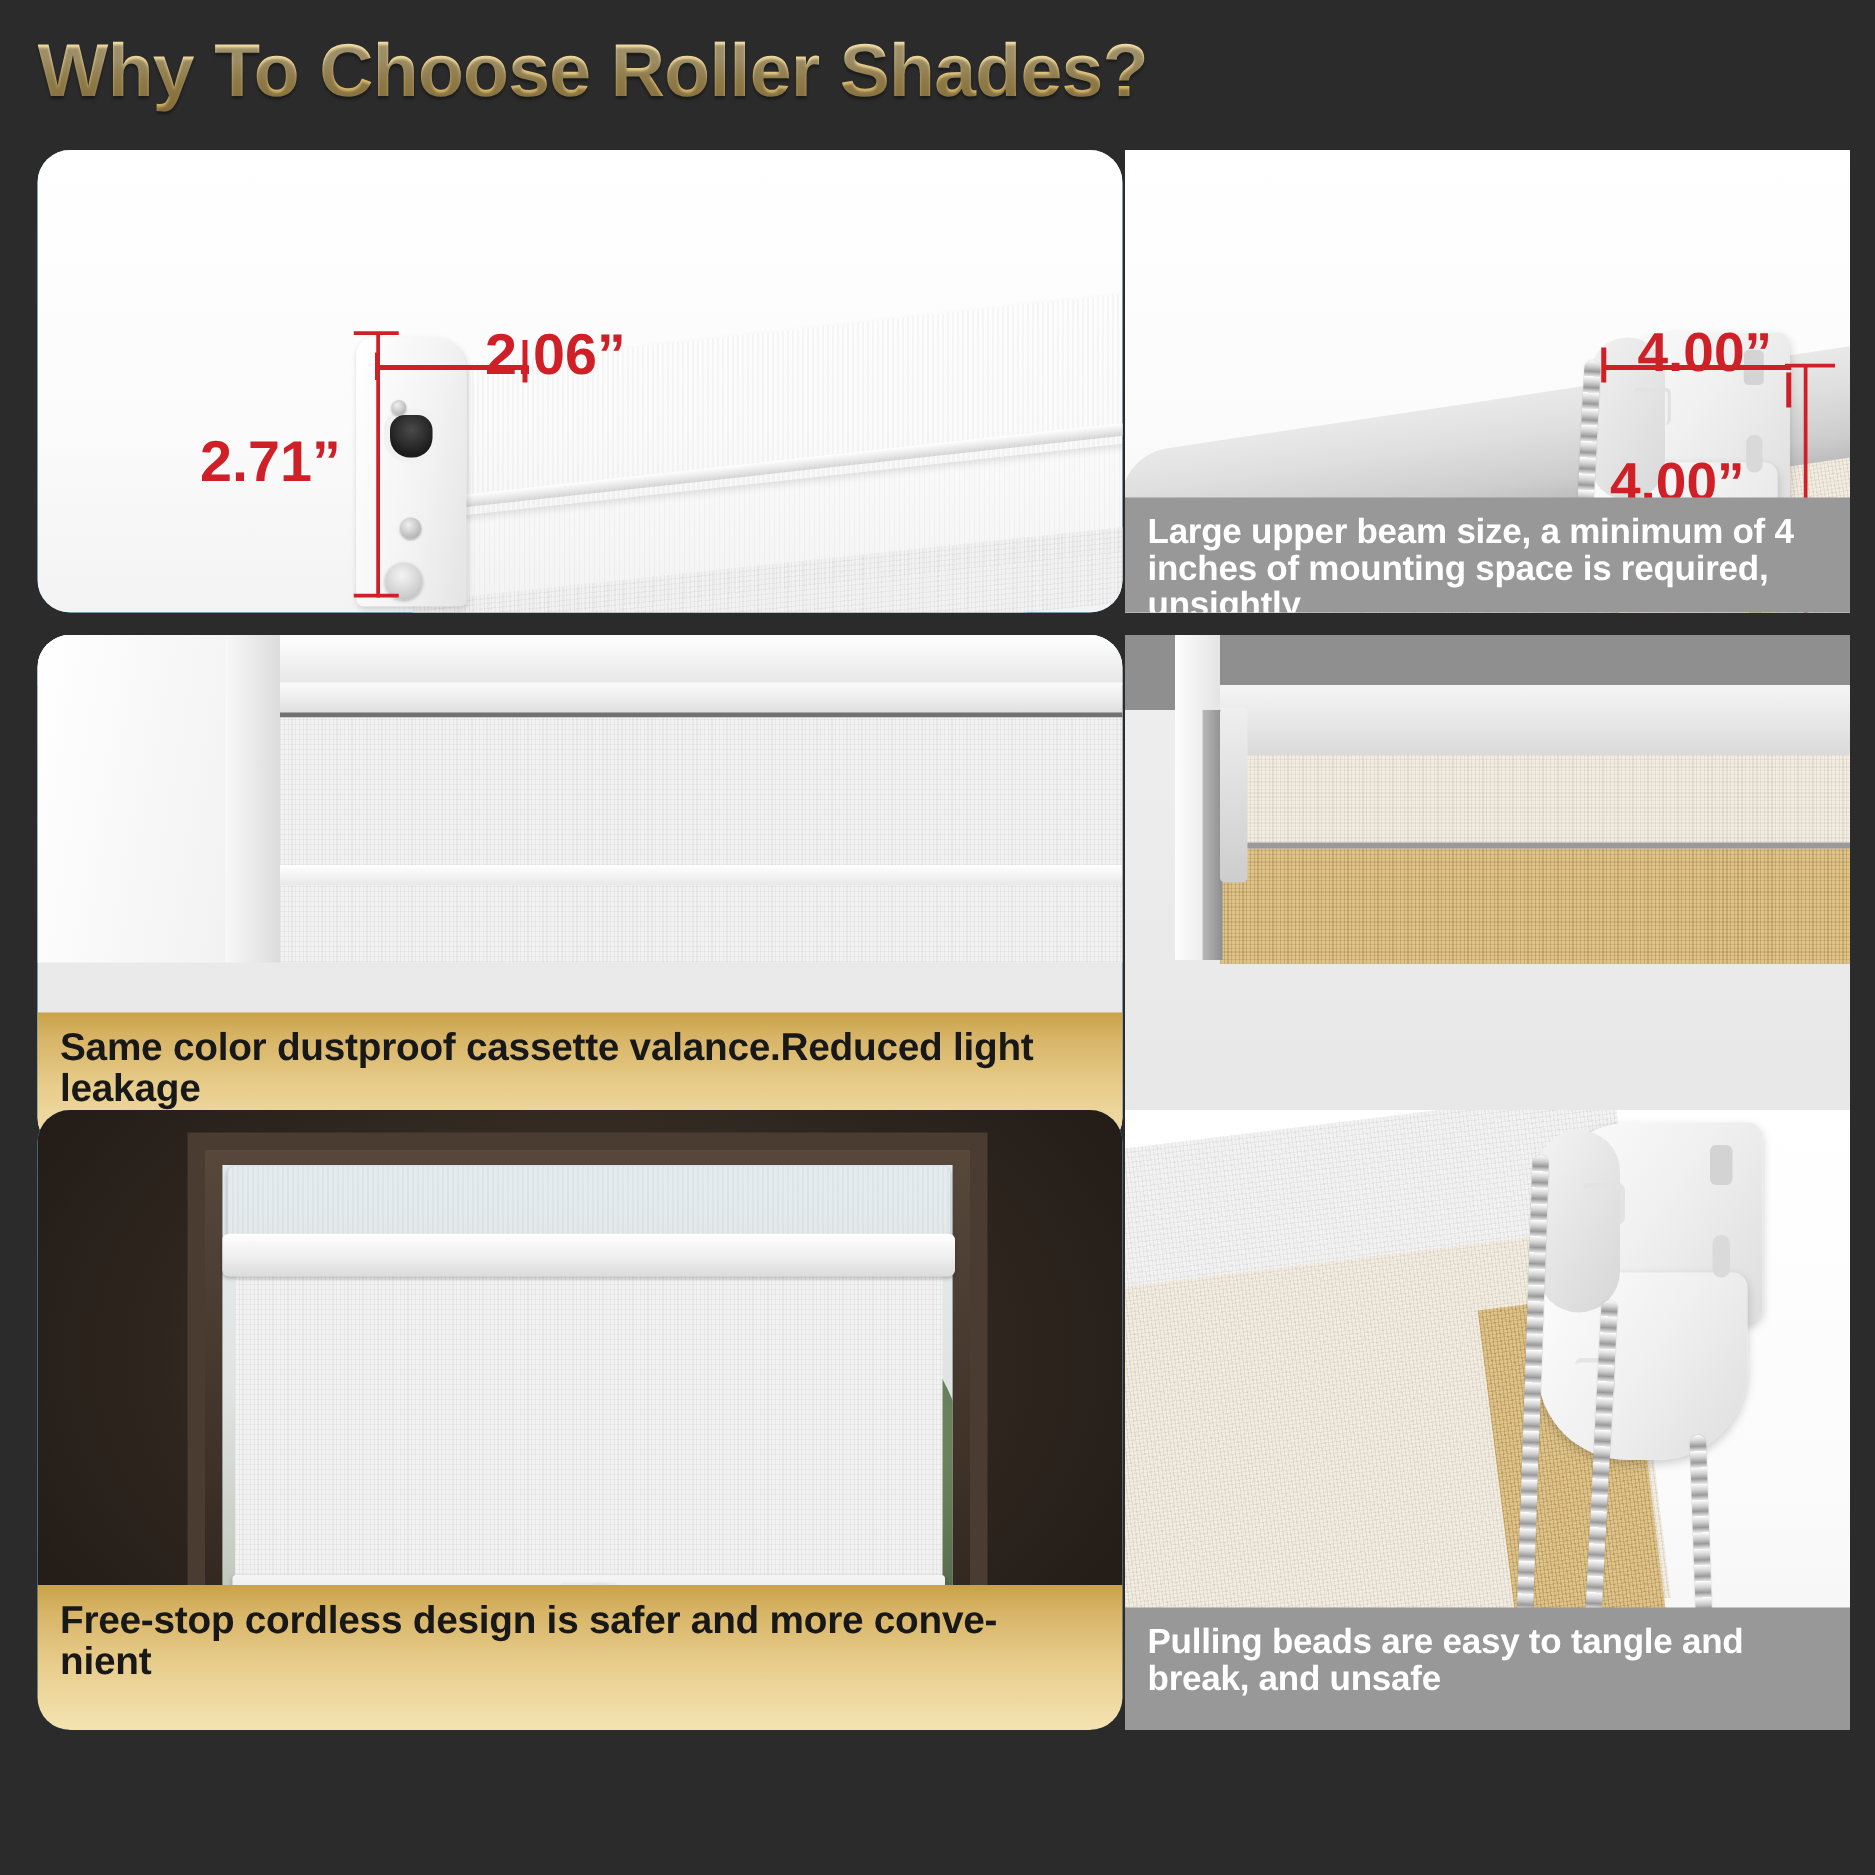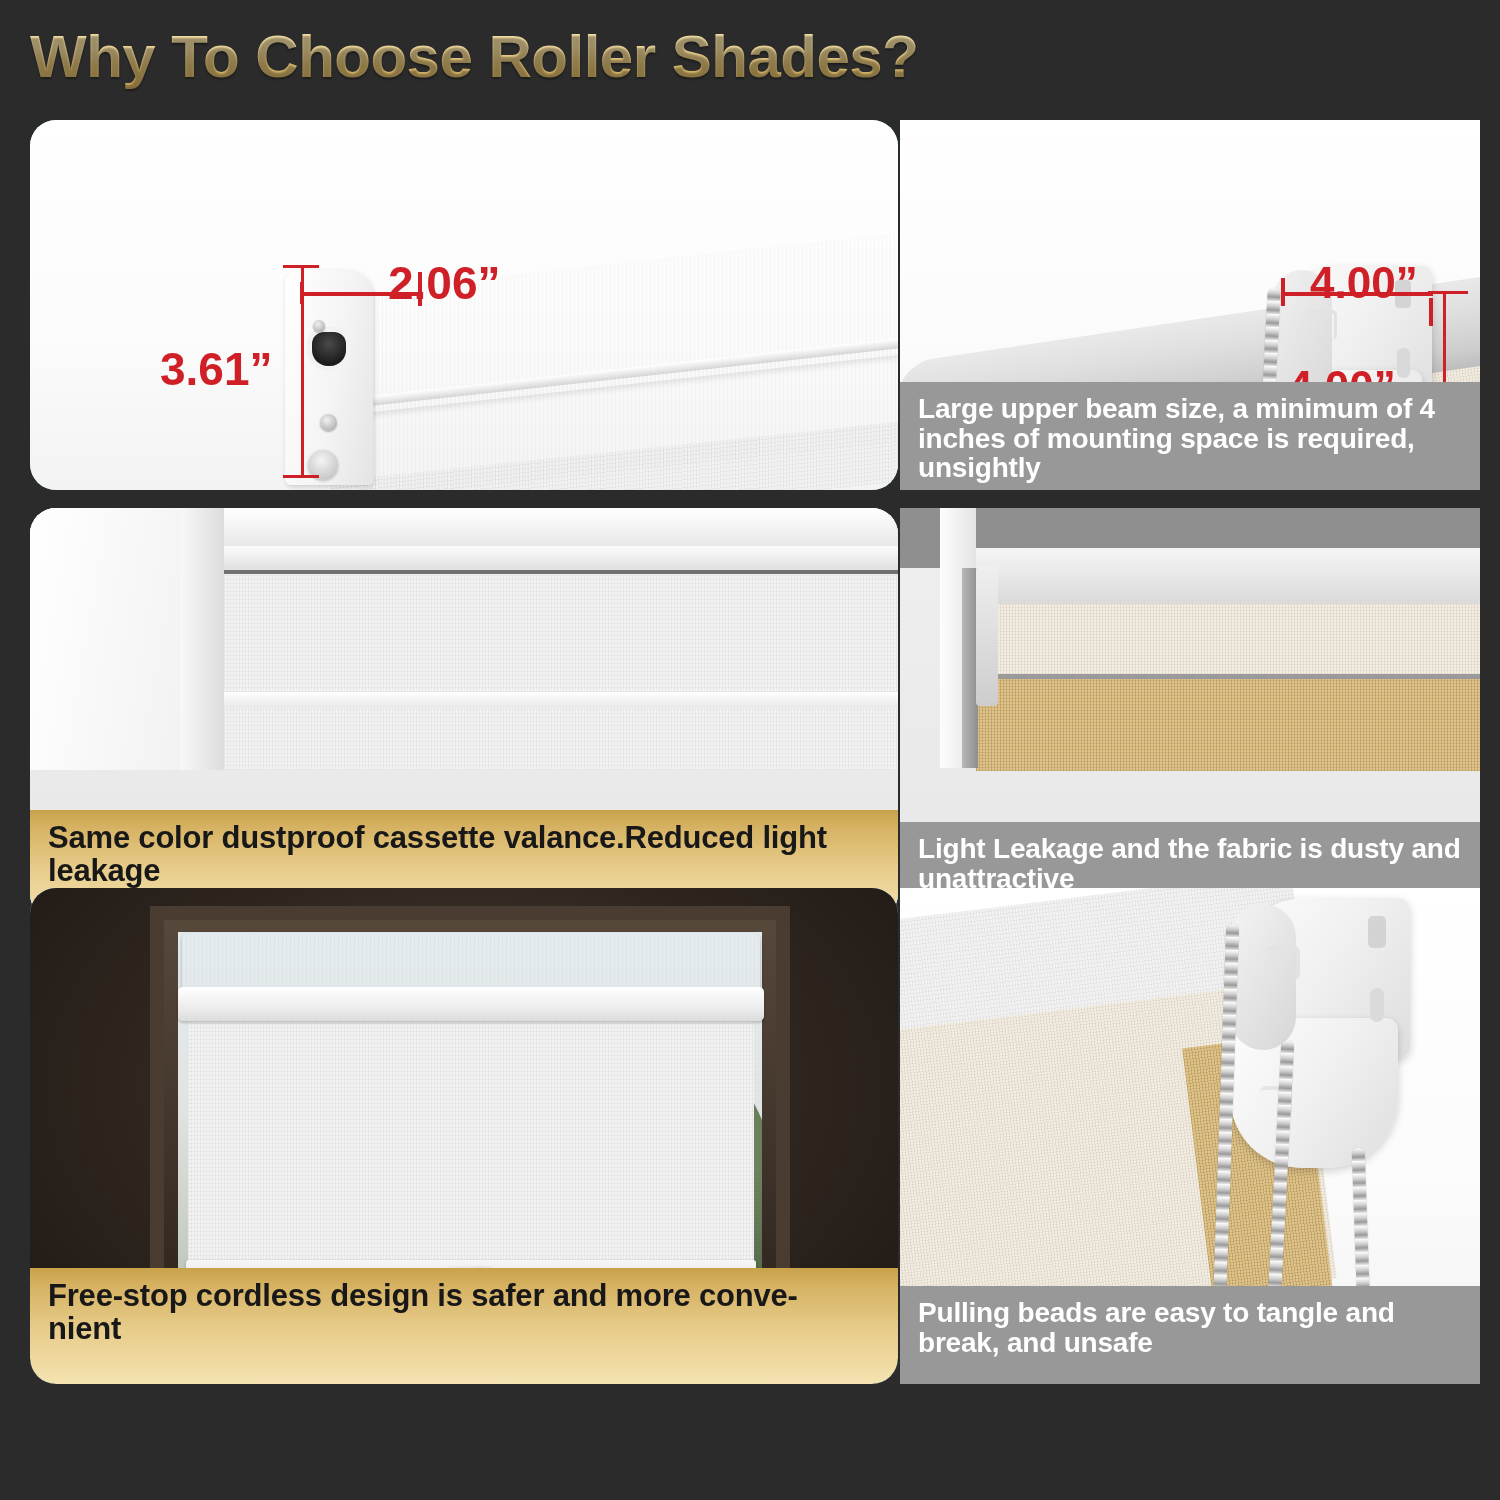--- a/index.html
+++ b/index.html
@@ -42,21 +42,21 @@
     font-weight: 700; line-height: 1.06;
     letter-spacing: -0.2px;
   }
   .cap.gold {
     background: linear-gradient(180deg, #c9a24a 0%, #d7b466 18%, #e8cd8c 55%, #f4e3b2 100%);
     color: #181818; font-size: 31px;
     border-bottom-left-radius: 26px; border-bottom-right-radius: 26px;
   }
   .cap.gray { background: #989898; color: #ffffff; font-size: 28px; }
   .cap.tall-gold { height: 110px; }
-  .cap.tall-gray { height: 108px; margin-top: 10px; }
+  .cap.tall-gray { height: 92px; margin-top: 10px; }
 
   
   .bg-white { position:absolute; inset:0; background: linear-gradient(180deg,#ffffff 0%,#fbfbfb 60%,#f3f3f3 100%); }
   .bg-lt    { position:absolute; inset:0; background: linear-gradient(180deg,#efefef 0%,#e7e7e7 100%); }
 
   
   .weave {
     background-color: #f2f2f2;
     background-image:
       repeating-linear-gradient(90deg, rgba(0,0,0,0.045) 0 1px, rgba(255,255,255,0) 1px 3px),
@@ -216,21 +216,21 @@
       <div style="position:absolute;left:278px;top:330px;width:30px;height:30px;border-radius:50%;background:radial-gradient(circle at 45% 35%,#f4f4f4,#c9c9c9 72%,#a5a5a5);box-shadow:0 1px 3px rgba(0,0,0,.25);"></div>
 
       <div class="dim-line" style="left:272px; top:172px; width:120px; height:4px;"></div>
       <div class="tick" style="left:270px; top:162px; width:4px; height:22px;"></div>
       <div class="tick" style="left:388px; top:152px; width:4px; height:34px;"></div>
       <div class="dim-label" style="left:358px; top:136px; font-size:46px;">2.06”</div>
 
       <div class="dim-line" style="left:271px; top:146px; width:3px; height:212px;"></div>
       <div class="tick" style="left:253px; top:145px; width:36px; height:3px;"></div>
       <div class="tick" style="left:253px; top:355px; width:36px; height:3px;"></div>
-      <div class="dim-label" style="left:130px; top:222px; font-size:46px;">3.61”</div>
+      <div class="dim-label" style="left:130px; top:222px; font-size:46px;">2.71”</div>
     </div>
 
   </div>
 
   <div class="panel right colR r1">
     <div class="stage">
       <div class="bg-white"></div>
 
       <div class="p2-fab weave-cream"></div>
       <div style="position:absolute;left:390px;top:265px;width:130px;height:200px;transform:rotate(-8.5deg);" class="weave-tan"></div>
@@ -291,23 +291,20 @@
       <div style="position:absolute;left:40px;top:0;width:36px;height:260px;background:linear-gradient(90deg,#fdfdfd,#e4e4e4);"></div>
       <div style="position:absolute;left:76px;top:40px;width:504px;height:60px;background:linear-gradient(180deg,#f5f5f5,#d8d8d8);border-radius:0 0 8px 8px;"></div>
       <div style="position:absolute;left:76px;top:96px;width:504px;height:70px;" class="weave-cream"></div>
       <div class="darkline" style="left:76px; top:166px; width:504px; height:5px; background:#9a9a9a;"></div>
       <div style="position:absolute;left:76px;top:171px;width:504px;height:92px;" class="weave-tan"></div>
       <div style="position:absolute;left:62px;top:60px;width:16px;height:200px;background:linear-gradient(90deg,#b9b9b9,#8e8e8e);"></div>
       <div style="position:absolute;left:76px;top:58px;width:22px;height:140px;background:linear-gradient(180deg,#efefef,#cdcdcd);border-radius:4px;"></div>
 
     </div>
 
-    <div class="cap gray" style="height:98px;">
-      <span>Light Leakage and the fabric is dusty and unattractive</span>
-    </div>
   </div>
 
   <div class="panel right colR r3">
     <div class="stage">
       <div class="bg-white"></div>
 
       <div style="position:absolute;left:-20px;top:8px;width:420px;height:120px;transform:rotate(-7deg);" class="weave"></div>
       <div style="position:absolute;left:-20px;top:118px;width:440px;height:300px;transform:rotate(-7deg);" class="weave-cream"></div>
       <div style="position:absolute;left:300px;top:152px;width:120px;height:300px;transform:rotate(-7deg);" class="weave-tan"></div>
 

